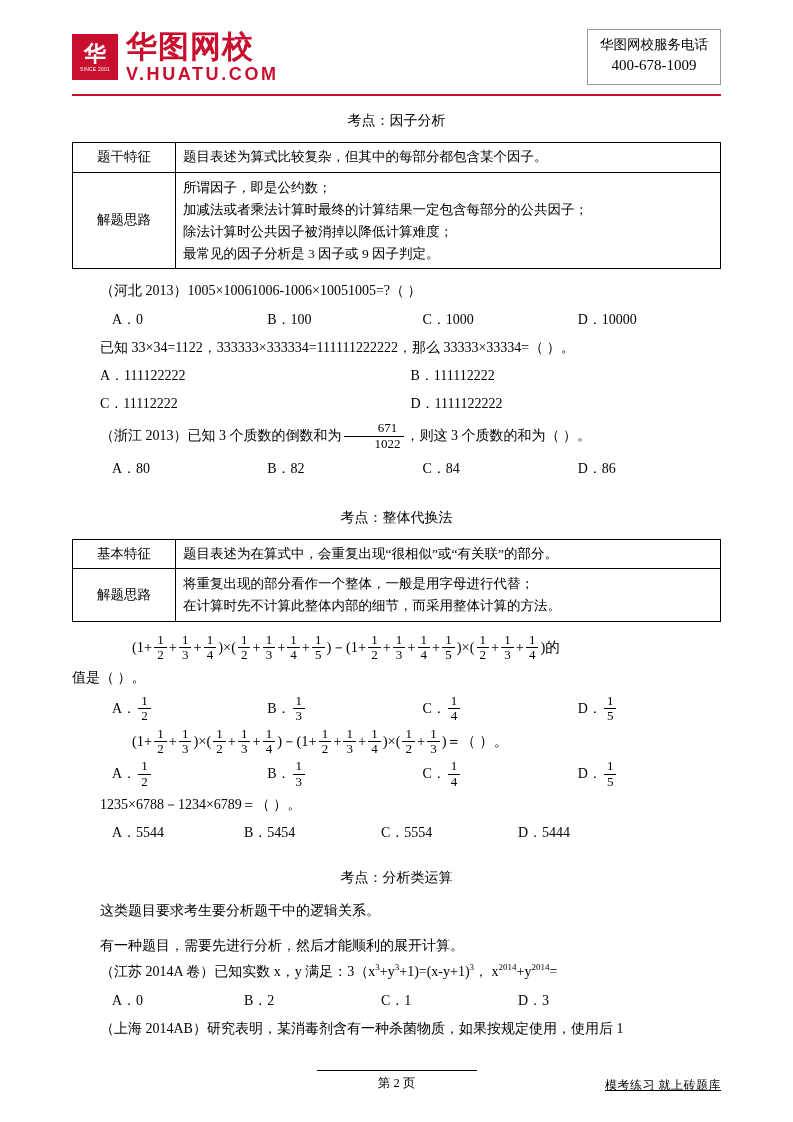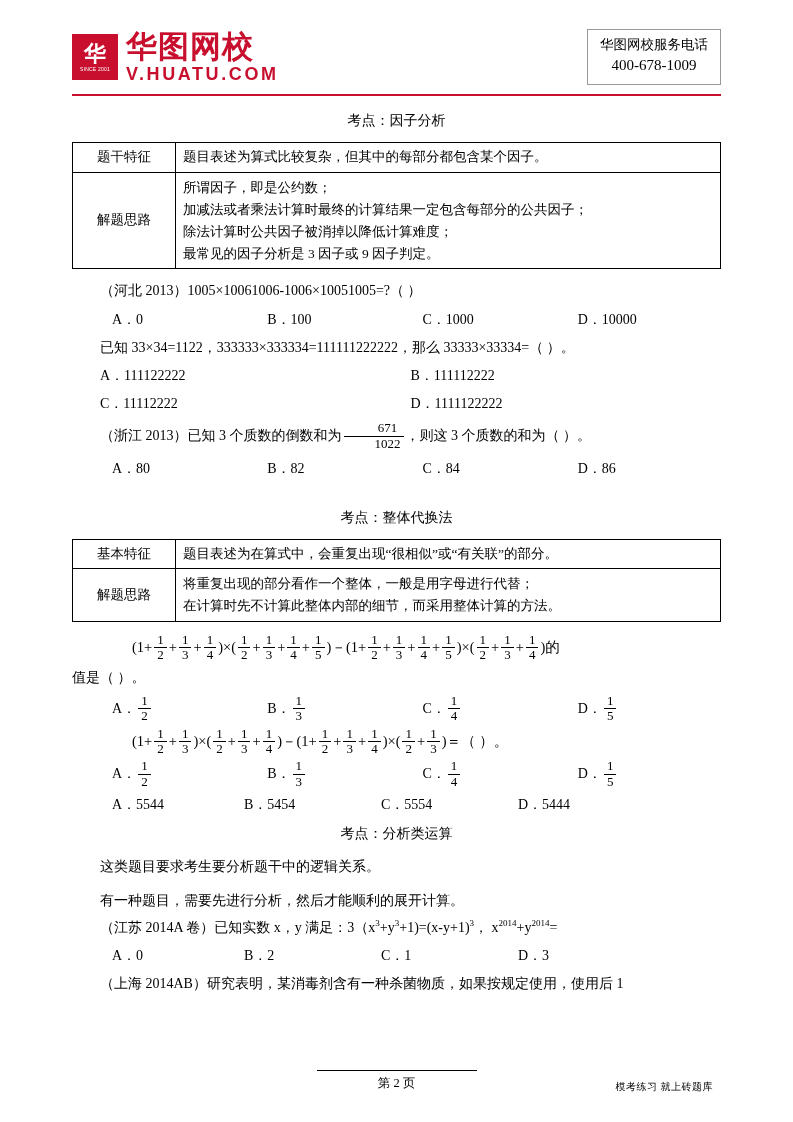--- a/index.html
+++ b/index.html
@@ -178,24 +178,25 @@
   .footer-row {
     display: flex;
     align-items: baseline;
     justify-content: center;
     position: relative;
     font-size: 12px;
   }
   .footer-page { font-size: 12.5px; }
   .footer-right {
     position: absolute;
-    right: 8px;
+    right: 0;
     bottom: -2px;
-    font-size: 10px;
+    font-size: 12px;
     letter-spacing: .5px;
+    text-decoration: underline;
   }
   sup { font-size: 9px; }
 </style>
 </head>
 <body>
 
 <div class="page">
 
   <div class="header">
     <div class="logo">
@@ -400,28 +401,29 @@
     <span><span>C．</span><span class="frac big">
           <span class="num">1</span>
           <span class="den">4</span>
         </span></span>
     <span><span>D．</span><span class="frac big">
           <span class="num">1</span>
           <span class="den">5</span>
         </span></span>
   </div>
 
+  <div class="para indent">1235×6788－1234×6789＝（    ）。</div>
   <div class="opts c4 w-a">
     <span>A．5544</span>
     <span>B．5454</span>
     <span>C．5554</span>
     <span>D．5444</span>
   </div>
 
-  <div class="section-title" style="margin-top:6px;text-align:center;">考点：分析类运算</div>
+  <div class="section-title" style="margin-top:22px;text-align:center;">考点：分析类运算</div>
 
   <div class="para indent" style="margin-top:10px;">这类题目要求考生要分析题干中的逻辑关系。</div>
   <div class="para indent" style="margin-top:10px;">有一种题目，需要先进行分析，然后才能顺利的展开计算。</div>
 
   <div class="para indent">
     <span>（江苏 2014A 卷）已知实数 x，y 满足：3（x</span><sup>3</sup><span>+y</span><sup>3</sup><span>+1)=(x-y+1)</span><sup>3</sup><span>，  x</span><sup>2014</sup><span>+y</span><sup>2014</sup><span>=</span>
   </div>
   <div class="opts c4 w-a">
     <span>A．0</span>
     <span>B．2</span>

